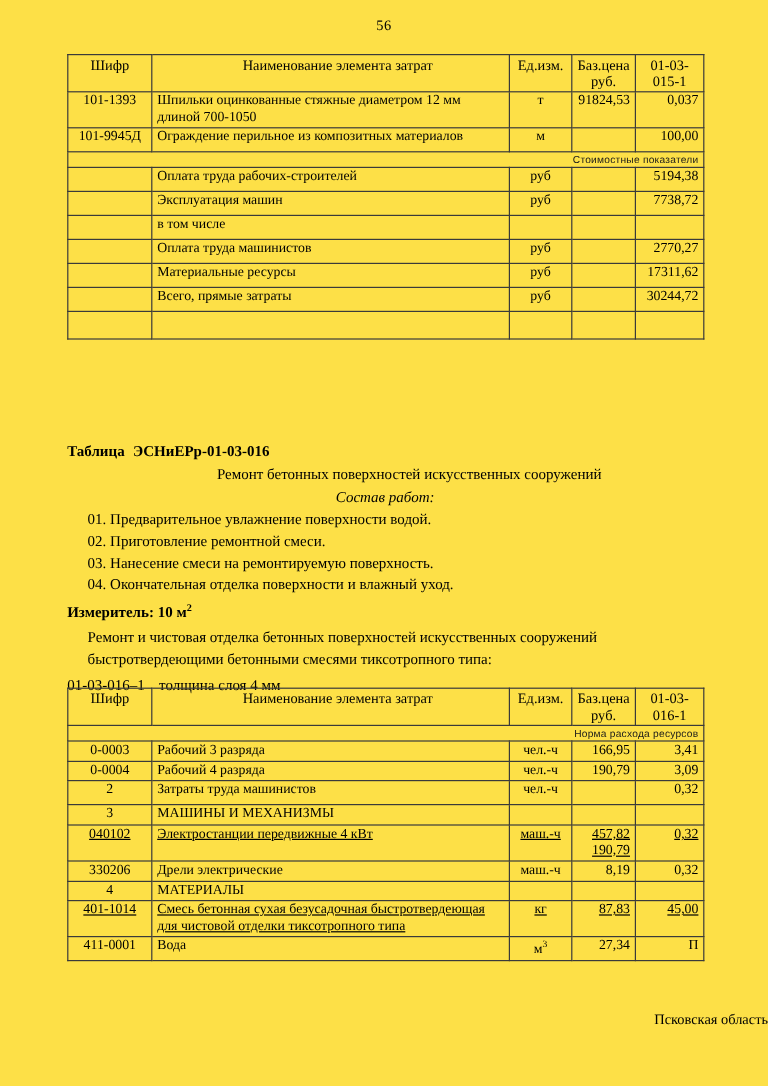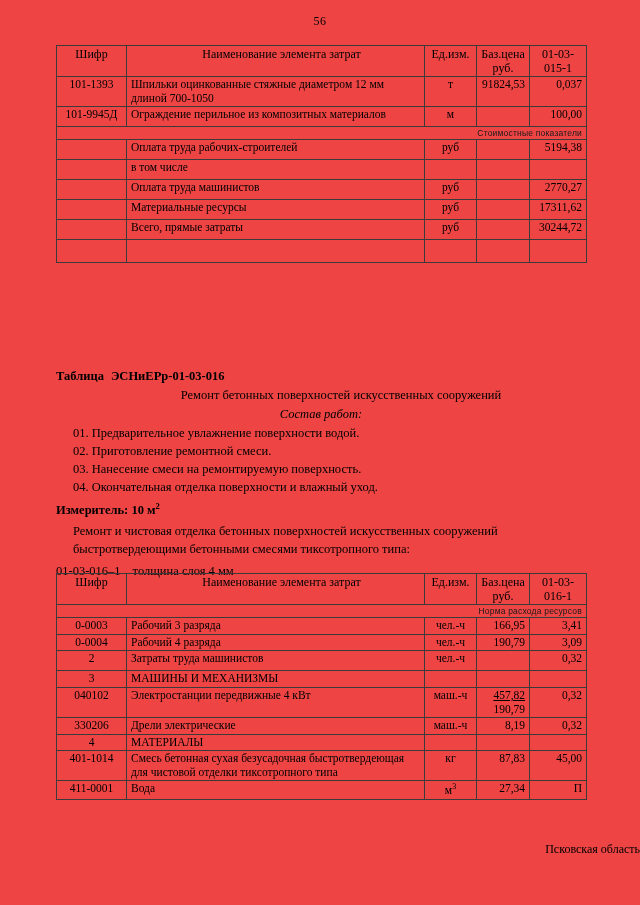--- a/index.html
+++ b/index.html
@@ -4,21 +4,21 @@
 <style>
   html, body {
     margin: 0;
     padding: 0;
     background: #ffffff;
   }
   .page {
     position: relative;
     width: 640px;
     height: 905px;
-    background: #ef4444;
+    background: #fde047;
     font-family: "Liberation Serif", "DejaVu Serif", serif;
     color: #000000;
     overflow: hidden;
   }
 
   .page-number {
     position: absolute;
     top: 14px;
     left: 0;
     width: 640px;
@@ -65,21 +65,21 @@
     font-family: "Liberation Sans", "DejaVu Sans", sans-serif;
     font-size: 8.5px;
     text-align: right;
     padding: 1px 6px 1px 0;
     letter-spacing: 0.2px;
     color: #1a1a1a;
   }
 
   .b { font-weight: bold; }
   .nob-lr { border-left: none; border-right: none; }
-  .noborder-t { border-top: none; }
+  .noborder-t { border-top: none; text-decoration: underline; }
   .noborder-b { border-bottom: none; }
   .mid { vertical-align: middle; }
   .ctr { text-align: center; }
   .rgt { text-align: right; }
   .lft { text-align: left; }
   .und { text-decoration: underline; }
 
   .row-tall td { height: 17px; }
   .blankrow td { height: 20px; }
 
@@ -199,20 +199,27 @@
         </tr>
 
         <tr class="row-tall">
           <td class="nob-lr"></td>
           <td class="lft b">Оплата труда рабочих-строителей</td>
           <td class="ctr b">руб</td>
           <td class="rgt"></td>
           <td class="rgt b">5194,38</td>
         </tr>
 
+        <tr class="row-tall">
+          <td class="nob-lr"></td>
+          <td class="lft b">Эксплуатация машин</td>
+          <td class="ctr b">руб</td>
+          <td class="rgt"></td>
+          <td class="rgt b">7738,72</td>
+        </tr>
 
         <tr class="row-tall">
           <td class="nob-lr"></td>
           <td class="lft">в том числе</td>
           <td class="ctr"></td>
           <td class="rgt"></td>
           <td class="rgt"></td>
         </tr>
 
         <tr class="row-tall">

